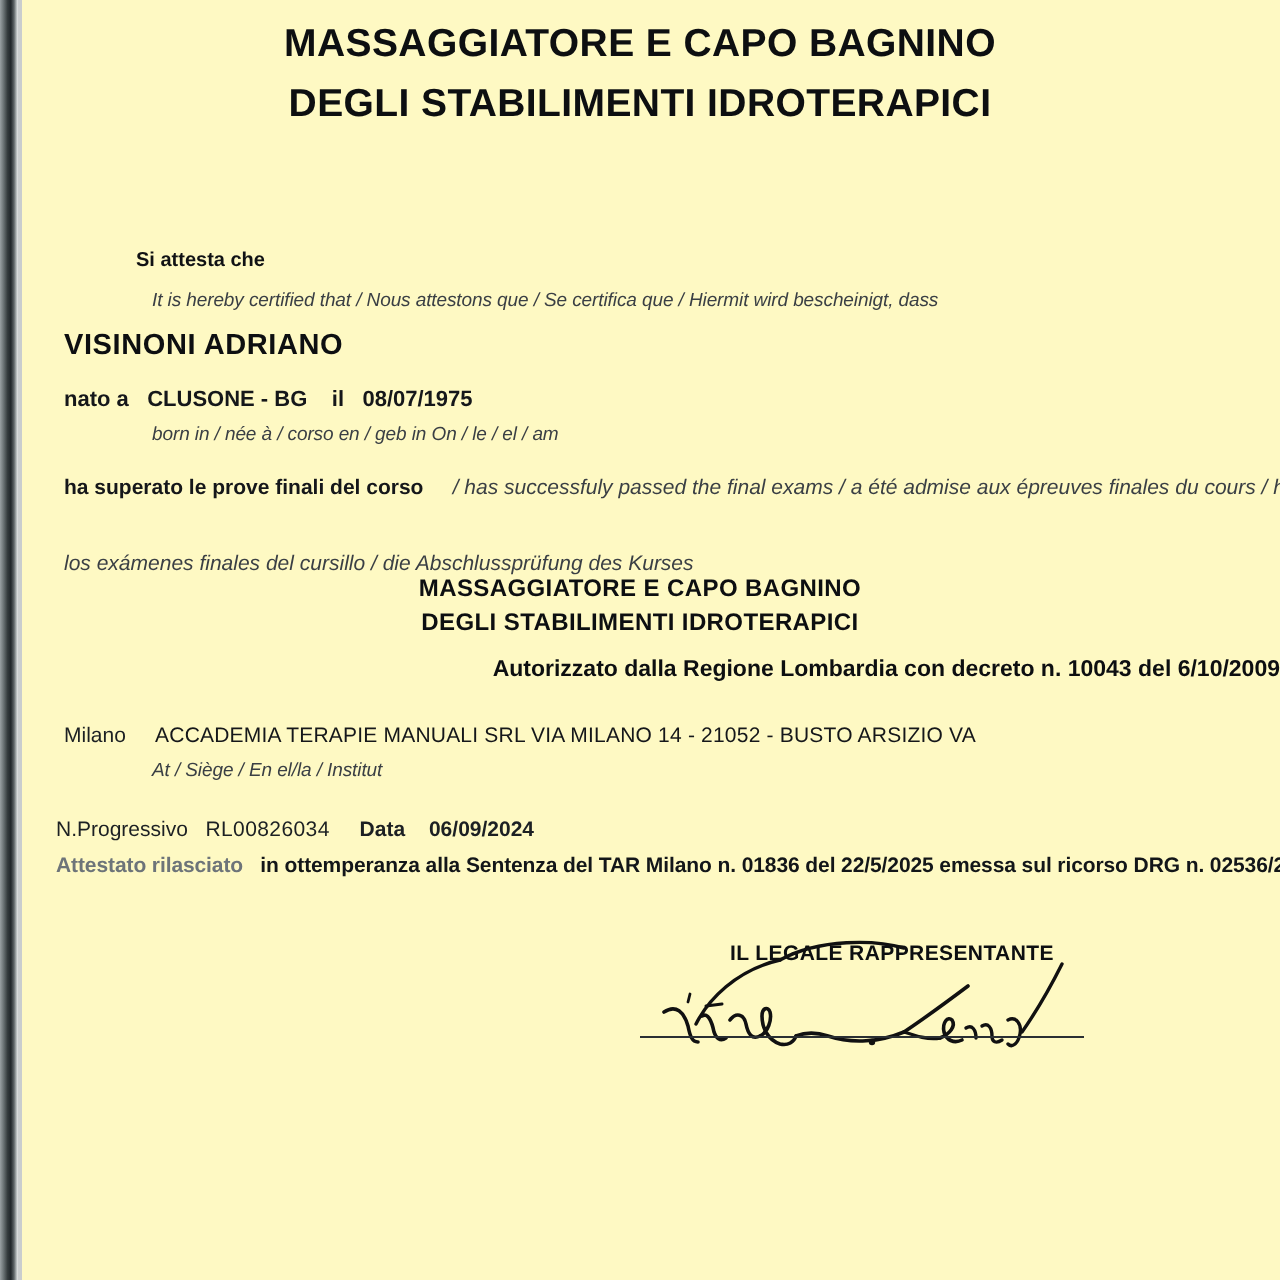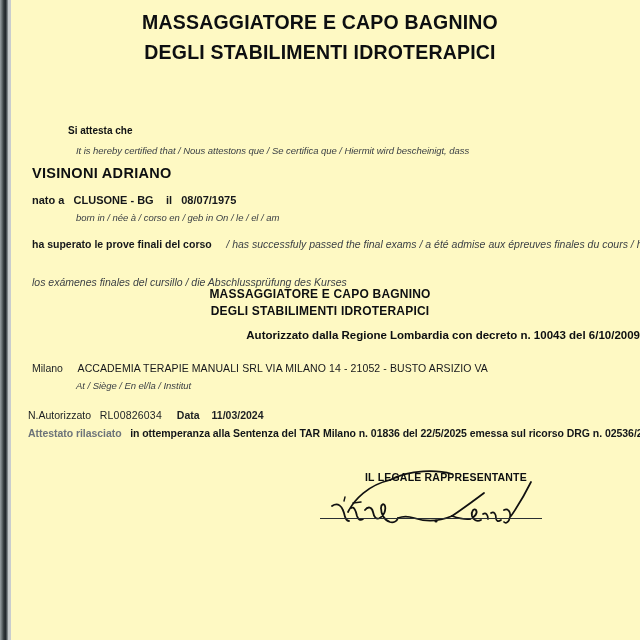--- a/index.html
+++ b/index.html
@@ -257,25 +257,25 @@
 
   <div class="presso-line">
     <span class="lead">Milano</span>
     <span>&nbsp;&nbsp;&nbsp;</span>
     <span class="venue">ACCADEMIA TERAPIE MANUALI SRL VIA MILANO 14 - 21052 - BUSTO ARSIZIO VA</span>
   </div>
 
   <div class="sub-italic presso-sub">At / Siège / En el/la / Institut</div>
 
   <div class="reg-line">
-    <span>N.Autorizzato</span>
+    <span>N.Progressivo</span>
     <span>&nbsp;</span>
     <span class="num">RL00826034</span>
     <span class="data-lbl">Data</span>
-    <span class="data-val">11/03/2024</span>
+    <span class="data-val">06/09/2024</span>
   </div>
 
   <div class="tar-line">
     <span class="faded">Attestato rilasciato</span>
     <span>&nbsp;</span>
     <span>in ottemperanza alla Sentenza del TAR Milano n. 01836 del 22/5/2025 emessa sul ricorso DRG n. 02536/2023</span>
   </div>
 
   <div class="sig-label">IL LEGALE RAPPRESENTANTE</div>
 

